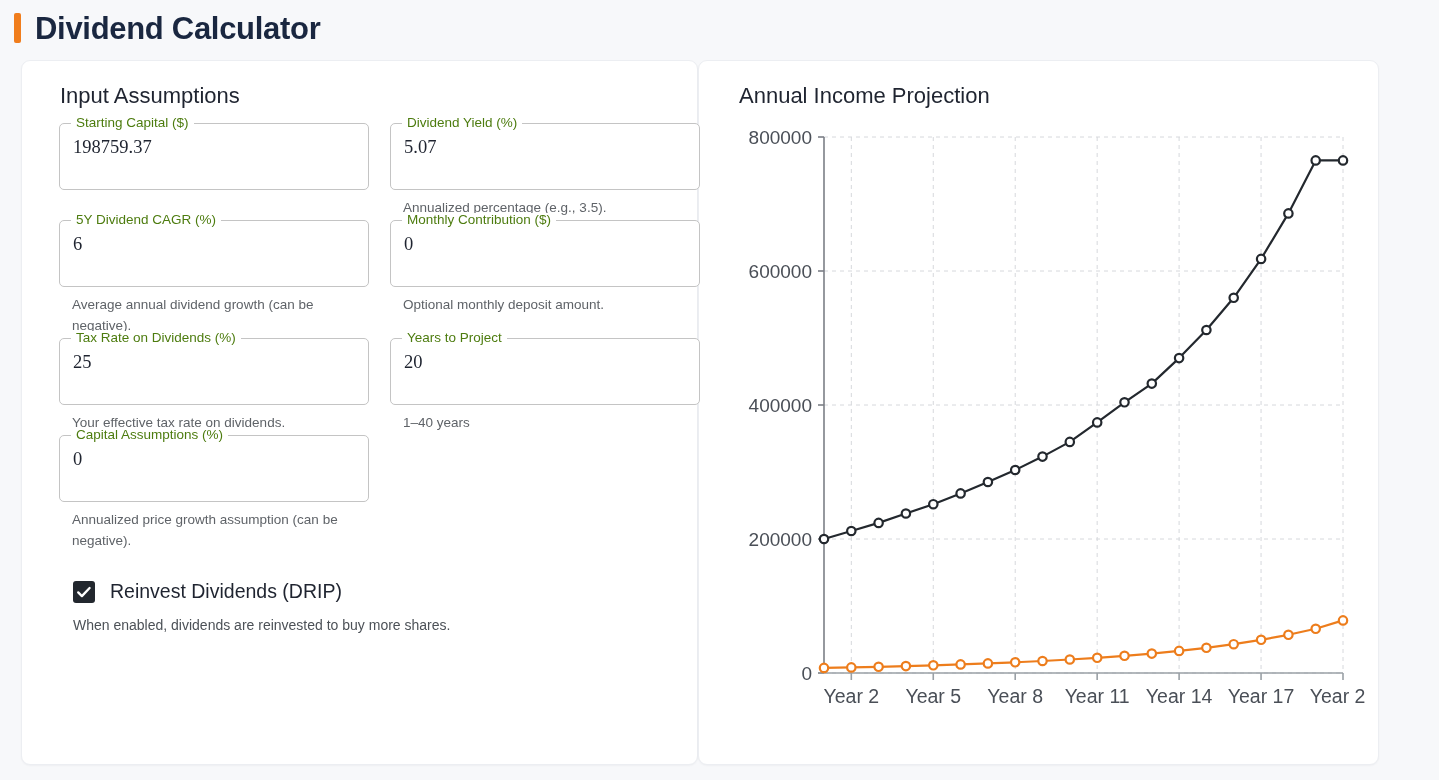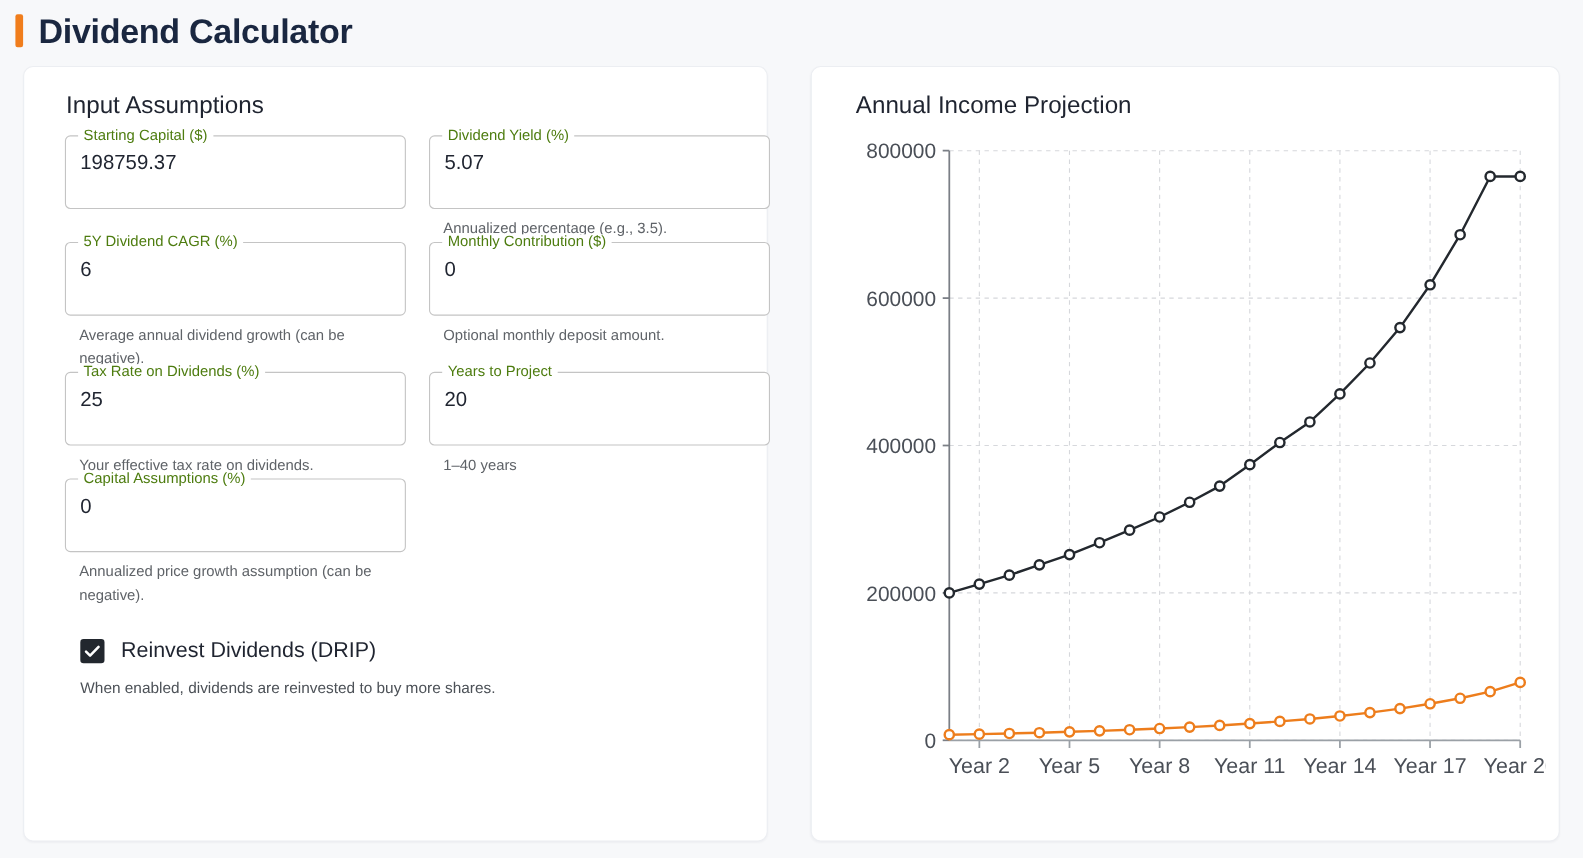--- a/index.html
+++ b/index.html
@@ -27,21 +27,20 @@
   .page-title {
     font-size: 31px; font-weight: bold;
     letter-spacing: -0.3px;
     color: #1a2740;
     line-height: 1;
   }
 
   
   .columns {
     display: flex;
-    gap: 39px;
     padding: 4px 0 0 21px;
   }
   .card {
     background: #ffffff;
     border: 1px solid #eceef2;
     border-radius: 9px;
     box-shadow: 0 1px 2px rgba(16,24,40,0.04);
   }
   .card-left { width: 677px; height: 705px; padding: 22px 18px 0 18px; }
   .card-right { width: 681px; height: 705px; padding: 22px 16px 0 20px; }
@@ -81,21 +80,21 @@
     white-space: nowrap;
   }
   .tf-value {
     position: absolute;
     left: 13px; top: 13px;
     font-size: 18.5px;
     color: #1f2430;
     background: transparent;
     border: 0; outline: 0;
     width: calc(100% - 26px);
-    font-family: Liberation Sans, sans-serif;
+    font-family: Liberation Serif, serif;
     padding: 0;
   }
   .helper {
     font-size: 13.5px;
     color: #5f6368;
     line-height: 21px;
     margin: 7px 0 0 13px;
     max-width: 290px;
   }
 

